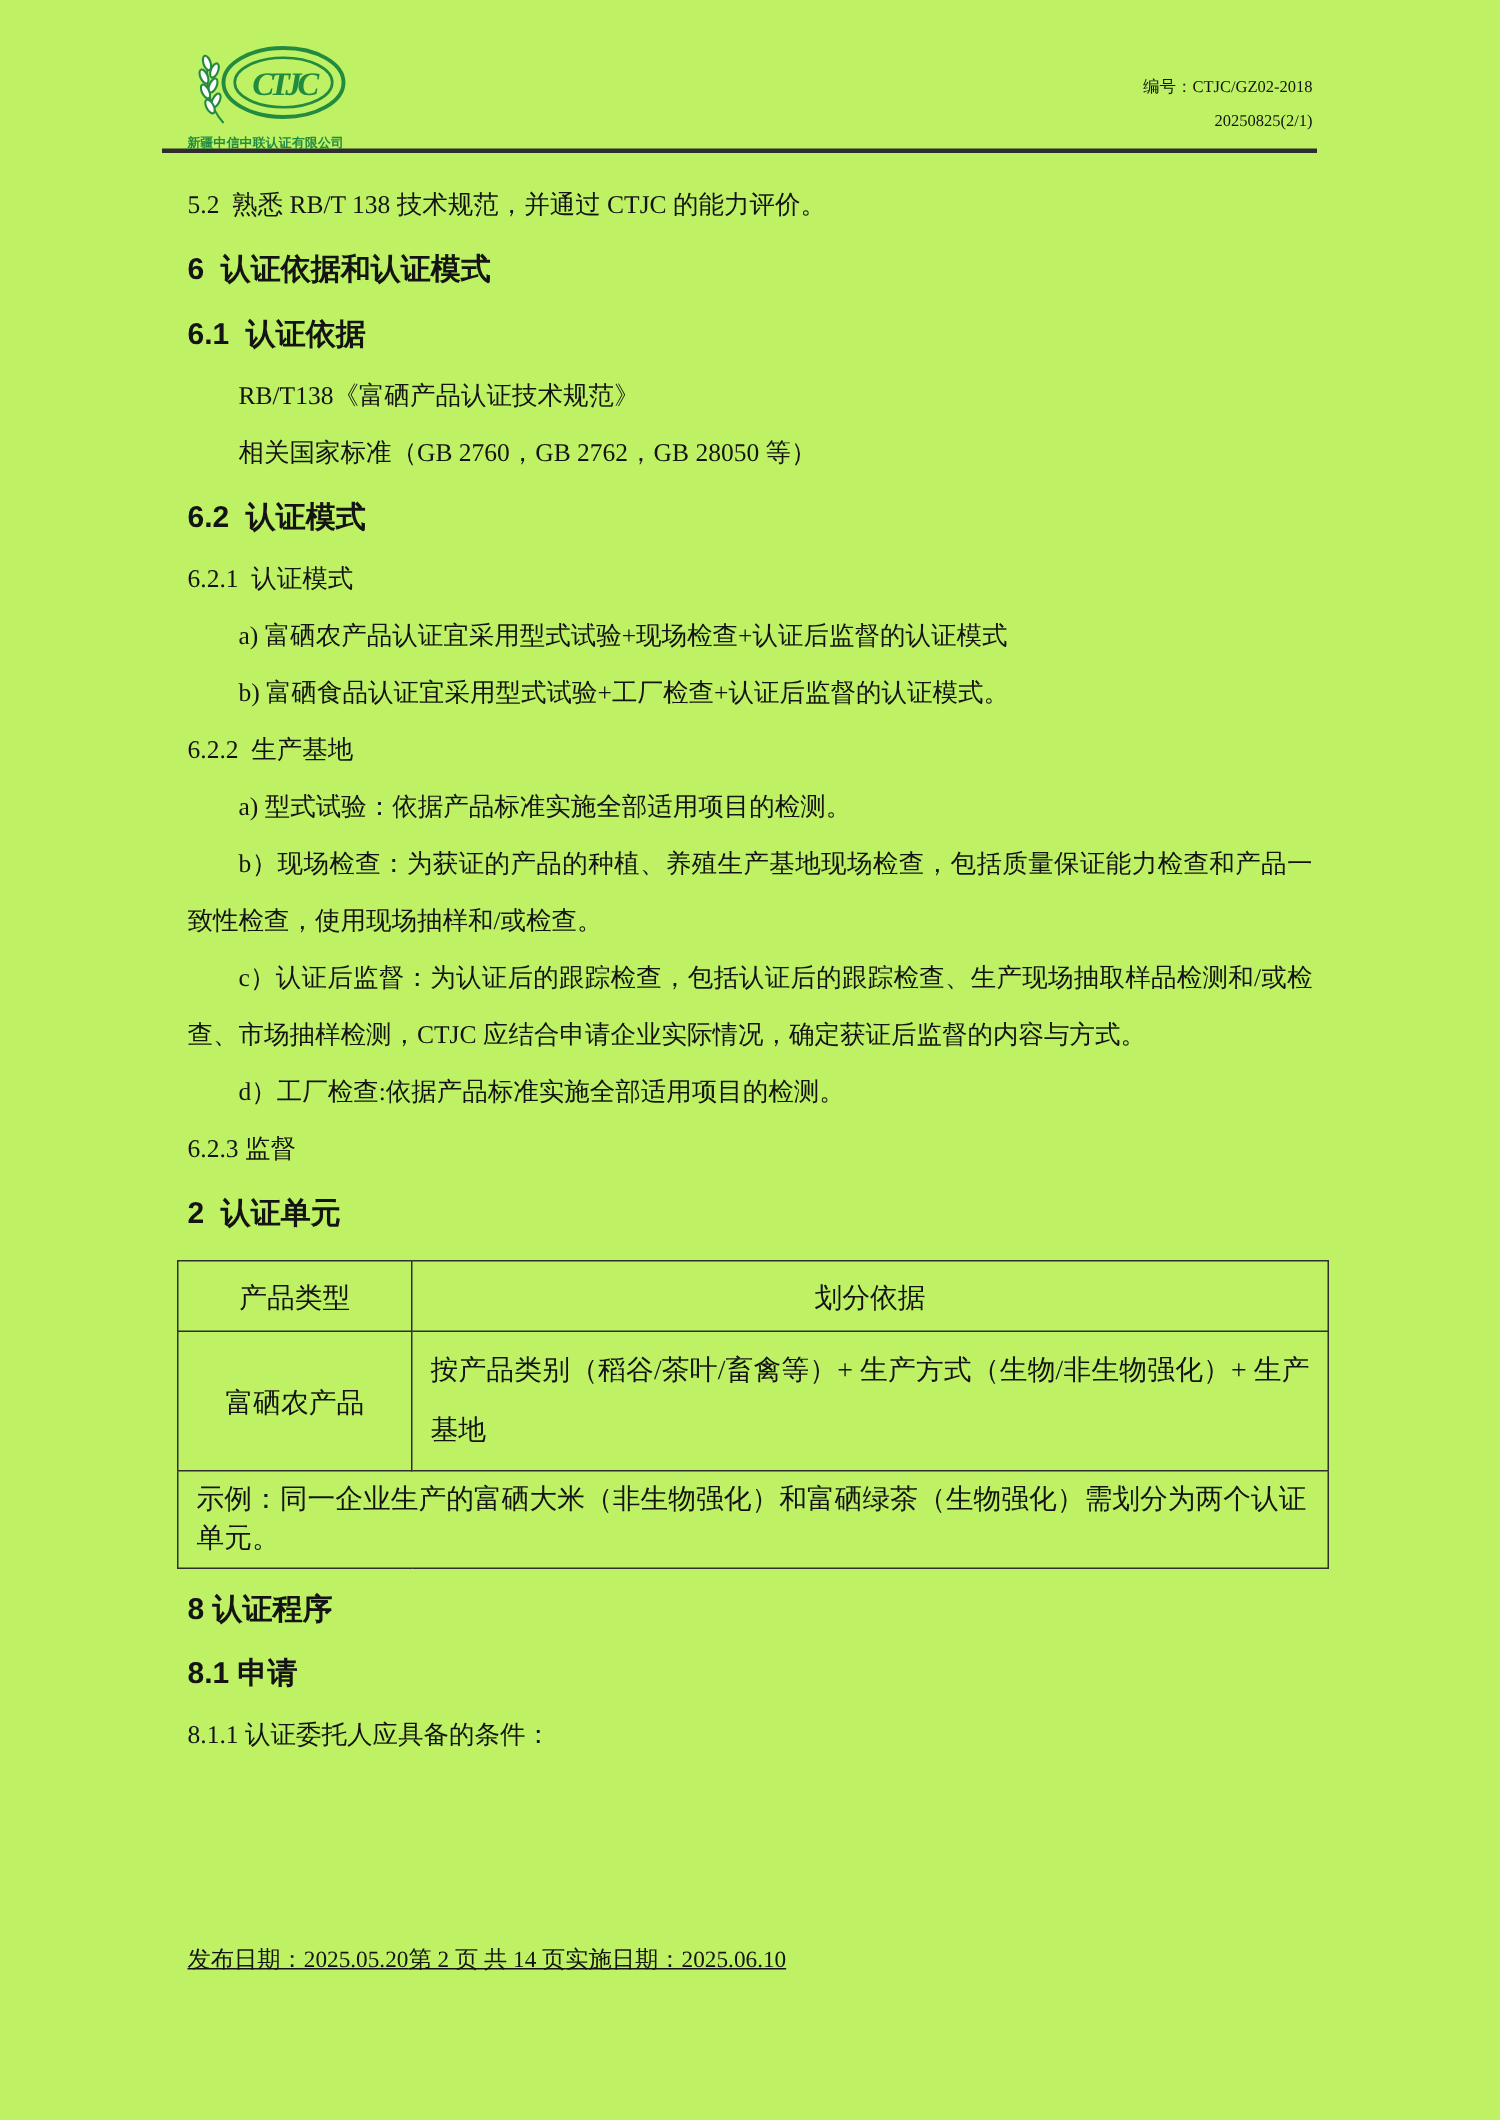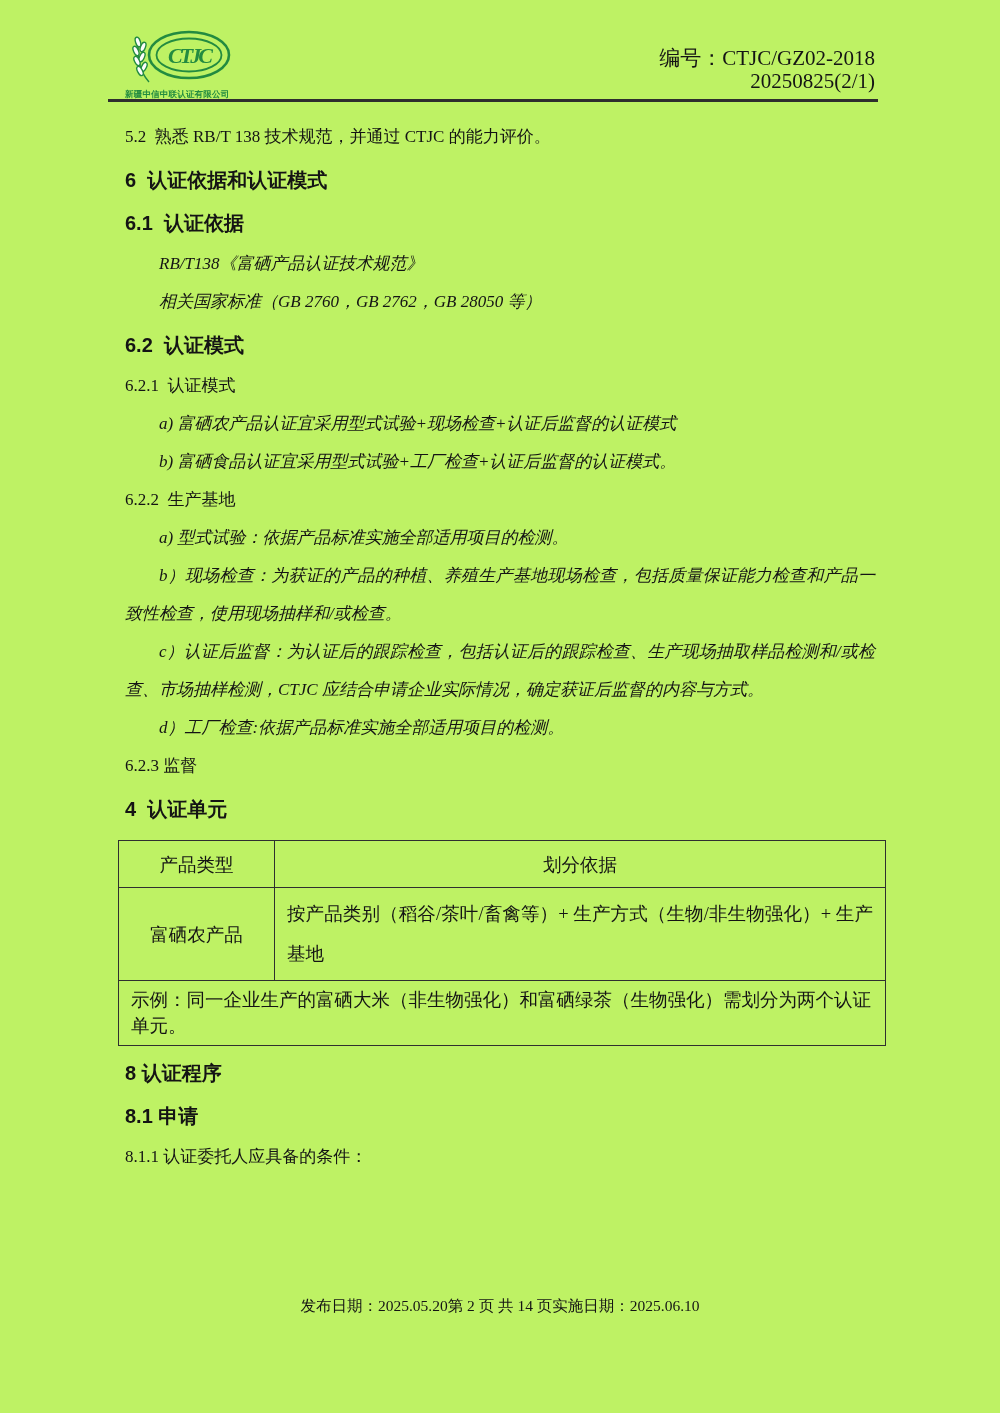--- a/index.html
+++ b/index.html
@@ -21,36 +21,36 @@
   .logo-block { width: 130px; }
   .company-name {
     font-size: 8.5px; line-height: 11px;
     color: #238b40; font-weight: bold;
     letter-spacing: 0.2px;
     white-space: nowrap;
     margin-top: 1px;
   }
   .doc-meta {
     text-align: right;
-    font-size: 21px; line-height: 23px;
+    font-size: 11px; line-height: 23px;
     padding-top: 17px;
   }
   .header-rule {
     width: 770px; margin-left: 108px; margin-top: 5px;
     border-top: 3px solid #2e2e2e;
     height: 0;
   }
   
   main { padding: 16px 125px 0 125px; }
   .b {
     font-size: 17px; line-height: 38px;
     margin: 0; text-align: justify;
     white-space: pre-wrap;
   }
-  .ind { text-indent: 2em; font-style: italic; }
+  .ind { text-indent: 2em; }
   .hd {
     font-weight: bold;
     font-family: "Liberation Sans", sans-serif;
     font-size: 20px; line-height: 38px;
     margin: 5px 0 3px 0;
     white-space: pre-wrap;
   }
   
   table.units {
     border-collapse: collapse;
@@ -64,22 +64,23 @@
     padding: 6px 12px;
   }
   table.units col.c1 { width: 156px; }
   table.units th { height: 34px; text-align: center; }
   td.cell-type { text-align: center; }
   td.cell-basis { text-align: justify; line-height: 40px; padding: 8px 16px; }
   td.cell-note  { font-size: 17.5px; padding: 10px 8px 10px 12px; line-height: 26px; }
   
   footer {
     position: absolute; left: 125px; right: 125px; bottom: 96px;
-    display: flex; justify-content: center; align-items: baseline;
+    display: flex; justify-content: flex-start; align-items: baseline;
     font-size: 15.5px;
+    text-decoration: underline;
   }
 </style>
 </head>
 <body>
 
 <div class="page">
 
   <div class="header-area">
     <div class="logo-block">
       <svg width="108" height="54" viewBox="0 0 108 54">
@@ -117,21 +118,21 @@
     <p class="hd">6.2  认证模式</p>
     <p class="b">6.2.1  认证模式</p>
     <p class="b ind">a) 富硒农产品认证宜采用型式试验+现场检查+认证后监督的认证模式</p>
     <p class="b ind">b) 富硒食品认证宜采用型式试验+工厂检查+认证后监督的认证模式。</p>
     <p class="b">6.2.2  生产基地</p>
     <p class="b ind">a) 型式试验：依据产品标准实施全部适用项目的检测。</p>
     <p class="b ind">b）现场检查：为获证的产品的种植、养殖生产基地现场检查，包括质量保证能力检查和产品一致性检查，使用现场抽样和/或检查。</p>
     <p class="b ind">c）认证后监督：为认证后的跟踪检查，包括认证后的跟踪检查、生产现场抽取样品检测和/或检查、市场抽样检测，CTJC 应结合申请企业实际情况，确定获证后监督的内容与方式。</p>
     <p class="b ind">d）工厂检查:依据产品标准实施全部适用项目的检测。</p>
     <p class="b">6.2.3 监督</p>
-    <p class="hd">4  认证单元</p>
+    <p class="hd">2  认证单元</p>
 
     <table class="units">
       <colgroup>
           <col class="c1">
           <col>
         </colgroup>
       <tbody>
           <tr>
         <th>产品类型</th>
         <th>划分依据</th>

